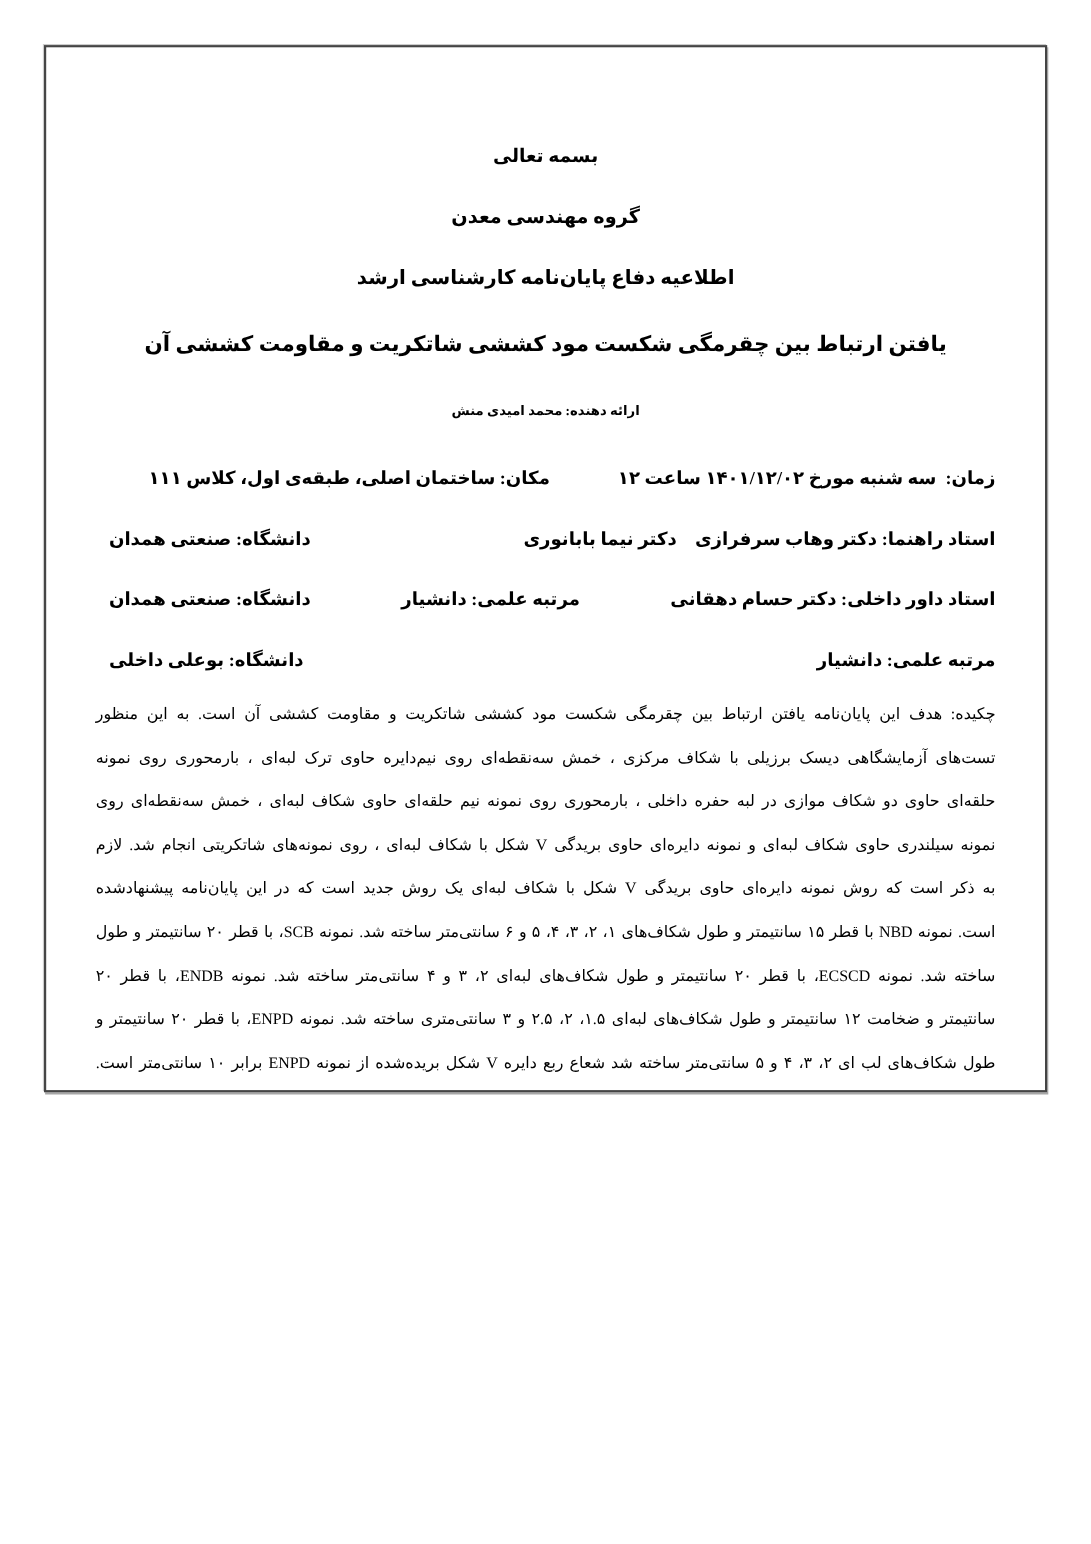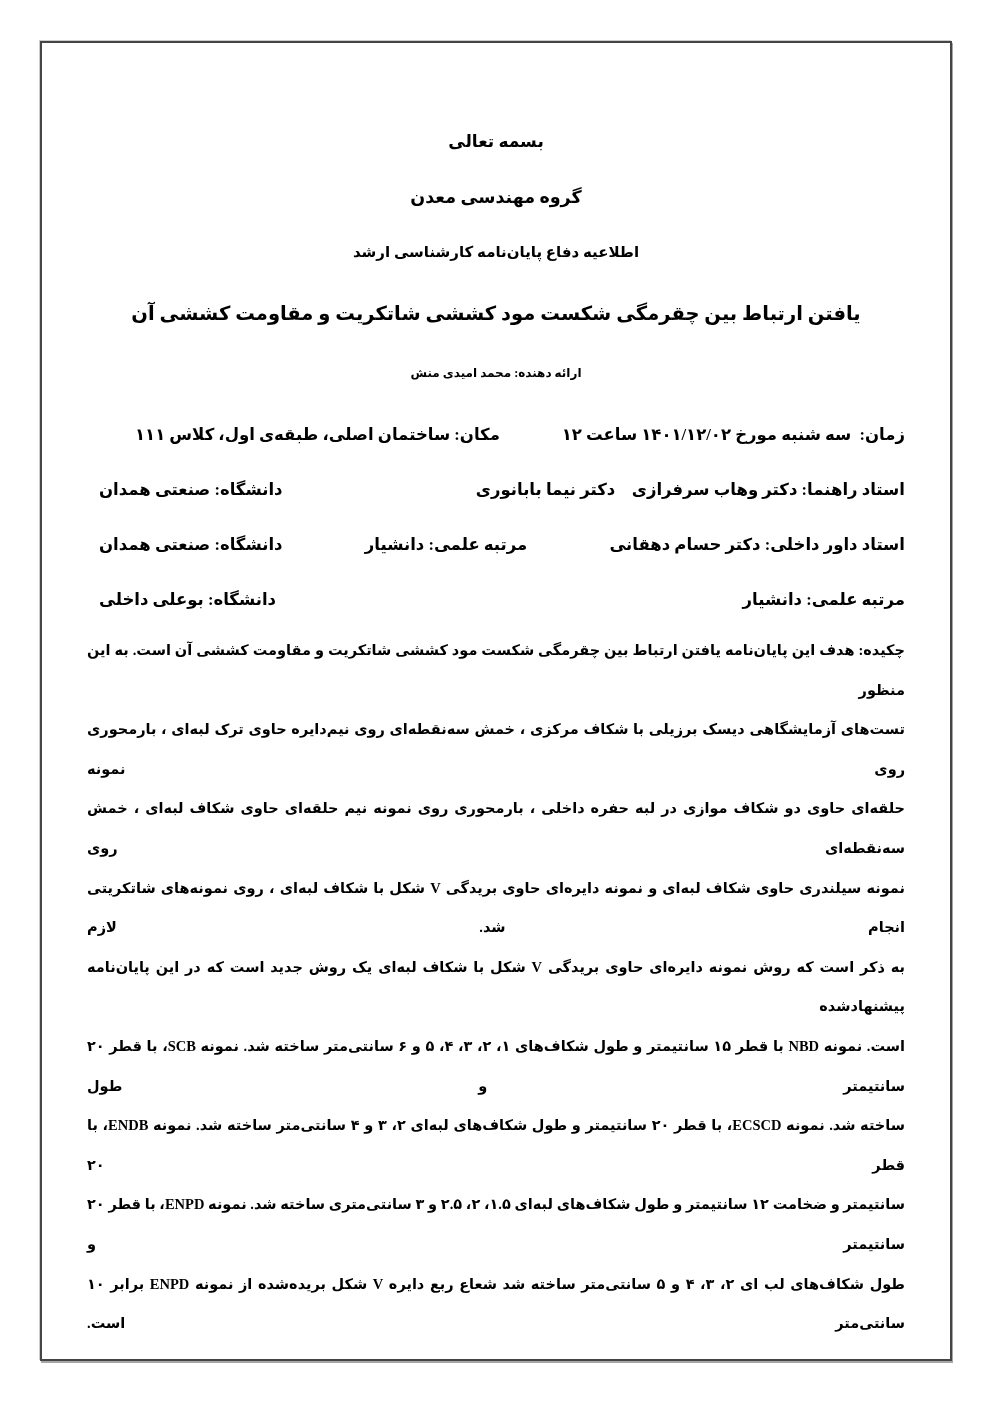--- a/index.html
+++ b/index.html
@@ -3,45 +3,45 @@
 <meta charset="utf-8">
 <style>
   html,body{margin:0;padding:0;}
   body{
     width:992px;height:1404px;background:#ffffff;color:#000;
     font-family:"Liberation Serif","DejaVu Sans",sans-serif;
     -webkit-font-smoothing:antialiased;
   }
   .page{position:relative;width:992px;height:1404px;background:#fff;overflow:hidden;}
   .frame{
-    position:absolute;left:40px;top:41px;width:912px;height:1320px;
+    position:absolute;left:40px;top:41px;width:912px;height:952px;
     box-sizing:border-box;border:2px solid #454545;background:#fff;
     box-shadow:1px 2px 0 rgba(150,150,150,.85), -1px -1px 0 rgba(170,170,170,.6);
     padding:0 45px;direction:rtl;
   }
   .center-heading{text-align:center;font-weight:700;direction:rtl;}
   .bismillah{margin-top:88px;font-size:17px;line-height:21px;}
   .dept{margin-top:35px;font-size:17.5px;line-height:21px;}
-  .announce{margin-top:32px;font-size:15px;line-height:24px;}
+  .announce{margin-top:32px;font-size:18px;line-height:24px;}
   .thesis{margin-top:37px;font-size:19.5px;line-height:26px;}
   .presenter{margin-top:35px;font-size:12px;line-height:22px;}
 
   .info{margin-top:40px;}
   .info-row{
     display:flex;justify-content:space-between;align-items:baseline;
     direction:rtl;font-weight:700;font-size:16.5px;line-height:22px;
     margin-bottom:33px;white-space:pre;
   }
   .info-row:last-child{margin-bottom:0;}
   .col-left{margin-left:12px;}
   .col-left.wide{margin-left:48px;}
 
   .abstract{margin-top:20px;direction:rtl;}
   .abs-line{
-    font-weight:700;font-size:14.5px;line-height:39.6px;
+    font-weight:400;font-size:14.5px;line-height:39.6px;
     text-align:justify;text-align-last:justify;direction:rtl;
     word-spacing:normal;
   }
 </style>
 </head>
 <body>
 
 <div class="page">
   <div class="frame">
 

